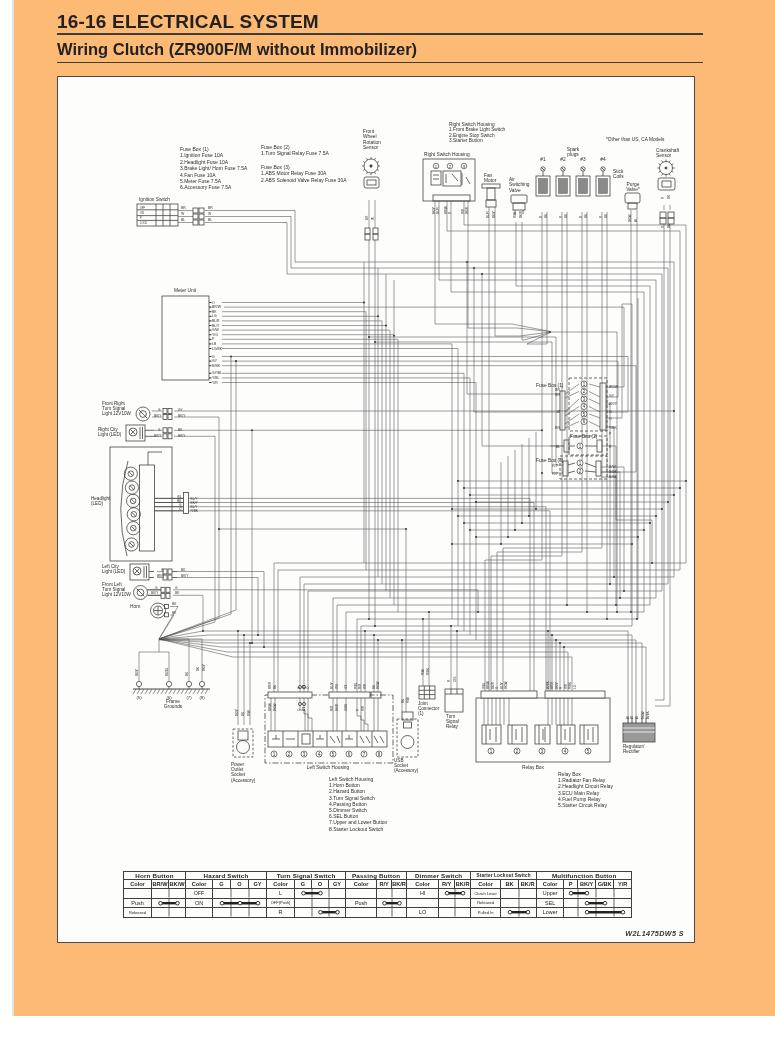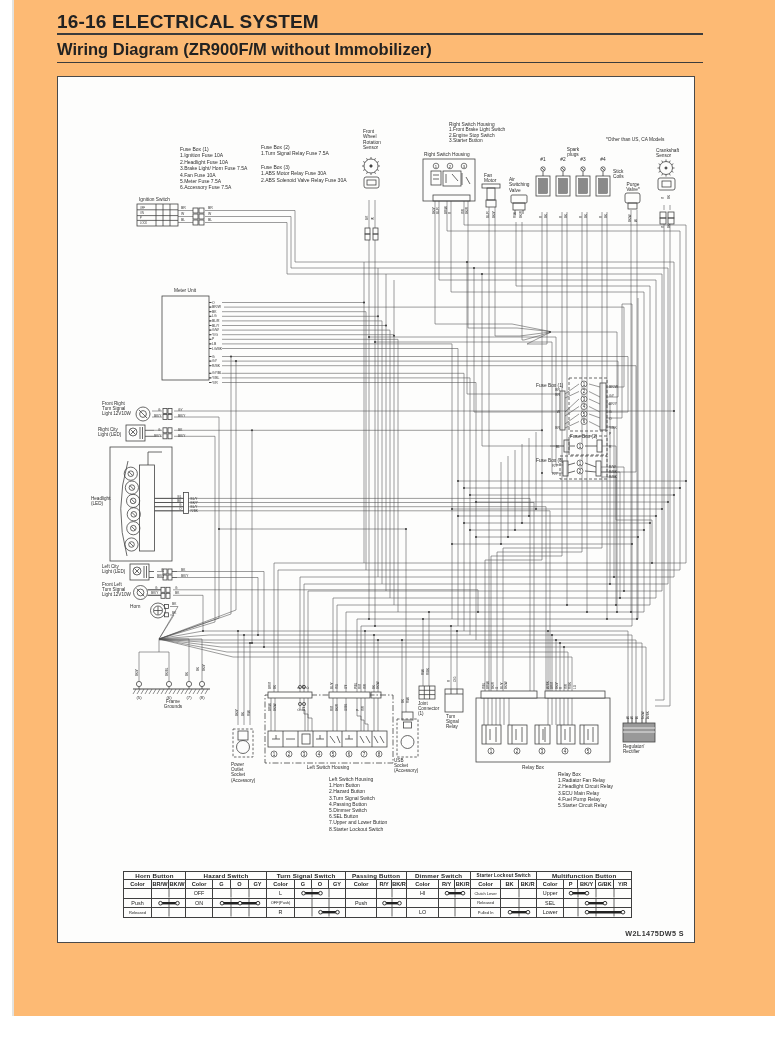--- a/index.html
+++ b/index.html
@@ -4,21 +4,21 @@
 <style>
   html,body{margin:0;padding:0;background:#ffffff;}
   body{width:775px;height:1042px;position:relative;font-family:"Liberation Sans",sans-serif;color:#2e2e2e;}
   #page{position:absolute;left:12px;top:0;width:775px;height:1016px;background:#fdba74;overflow:hidden;}
   .hdr-title{position:absolute;left:45px;top:11px;font-size:19px;font-weight:bold;letter-spacing:.2px;color:#222;}
   .hdr-rule1{position:absolute;left:45px;top:33px;width:646px;height:1.6px;background:#3c3c3c;}
   .hdr-sub{position:absolute;left:45px;top:40px;font-size:16.5px;font-weight:bold;color:#222;}
   .hdr-rule2{position:absolute;left:45px;top:61.5px;width:646px;height:1.4px;background:#3c3c3c;}
   .frame{position:absolute;left:45px;top:76px;width:636px;height:865px;border:1.2px solid #4a4a4a;background:#fdfdfc;}
   svg{position:absolute;left:0;top:0;}
-  .footer-code{position:absolute;left:472px;top:929px;width:200px;text-align:right;font-size:7.2px;font-weight:bold;color:#333;letter-spacing:.4px;}
+  .footer-code{position:absolute;left:472px;top:929px;width:200px;text-align:right;font-size:7.2px;font-weight:bold;color:#333;letter-spacing:.4px;font-style:italic;}
   
   #conn-table{position:absolute;left:111px;top:871px;width:509px;border-collapse:collapse;table-layout:fixed;background:#fdfdfc;}
   #conn-table td,#conn-table th{border:0.8px solid #3f3f3f;padding:0;margin:0;text-align:center;vertical-align:middle;font-weight:normal;color:#222;overflow:hidden;white-space:nowrap;}
   #conn-table .t-title{font-size:7.2px;font-weight:bold;letter-spacing:.6px;height:8px;}
   #conn-table .t-group{font-size:6.2px;font-weight:bold;height:7px;letter-spacing:.2px;}
   #conn-table .t-group.small{font-size:4.6px;}
   #conn-table .t-colhdr{font-size:5.6px;font-weight:bold;height:8px;}
   #conn-table .t-cell{font-size:5.4px;height:8.5px;}
   #conn-table .t-cell.small{font-size:4px;}
   #conn-table svg{position:static;display:block;margin:0 auto;}
@@ -26,21 +26,21 @@
   .pagedge-r{position:absolute;left:770px;top:0;width:2.2px;height:1037px;background:#454545;}
   .pagedge-b{position:absolute;left:0;top:1035px;width:772px;height:2.2px;background:#9a9a96;border-radius:40%/70%;}
 </style>
 </head>
 <body>
 
 <div id="page">
   <div class="pagedge-l"></div>
   <div class="hdr-title">16-16 ELECTRICAL SYSTEM</div>
   <div class="hdr-rule1"></div>
-  <div class="hdr-sub">Wiring Diagram (ZR900F/M without Immobilizer)</div>
+  <div class="hdr-sub">Wiring Clutch (ZR900F/M without Immobilizer)</div>
   <div class="hdr-rule2"></div>
   <div class="frame"></div>
 
   <svg id="diagram-svg" width="775" height="1042" viewBox="0 0 775 1042">
     <g id="wires" stroke="#4d4d4d" stroke-width="0.55" fill="none">
         <path d="M166 210.5 H181 M193 210.5 H283 V262 H455 M455 262 H662 M455 262 V394 H548"></path>
         <path d="M166 216.5 H181 M193 216.5 H279 V268 H462 M462 268 H656 M462 268 V412 H548"></path>
         <path d="M166 222.5 H181 M193 222.5 H275 V274 H470 M470 274 H650 M470 274 V446 H552"></path>
         <path d="M357 200 V228 M363 200 V228 M357 240 V337 H544 V465 H551 M363 240 V342 H540 V473 H551 M357 337 V619 M363 342 V626"></path>
         <path d="M427 201 V280 H644 M435 201 V231 H668 M439 201 V292 H632 M452 201 V225 H674"></path>

